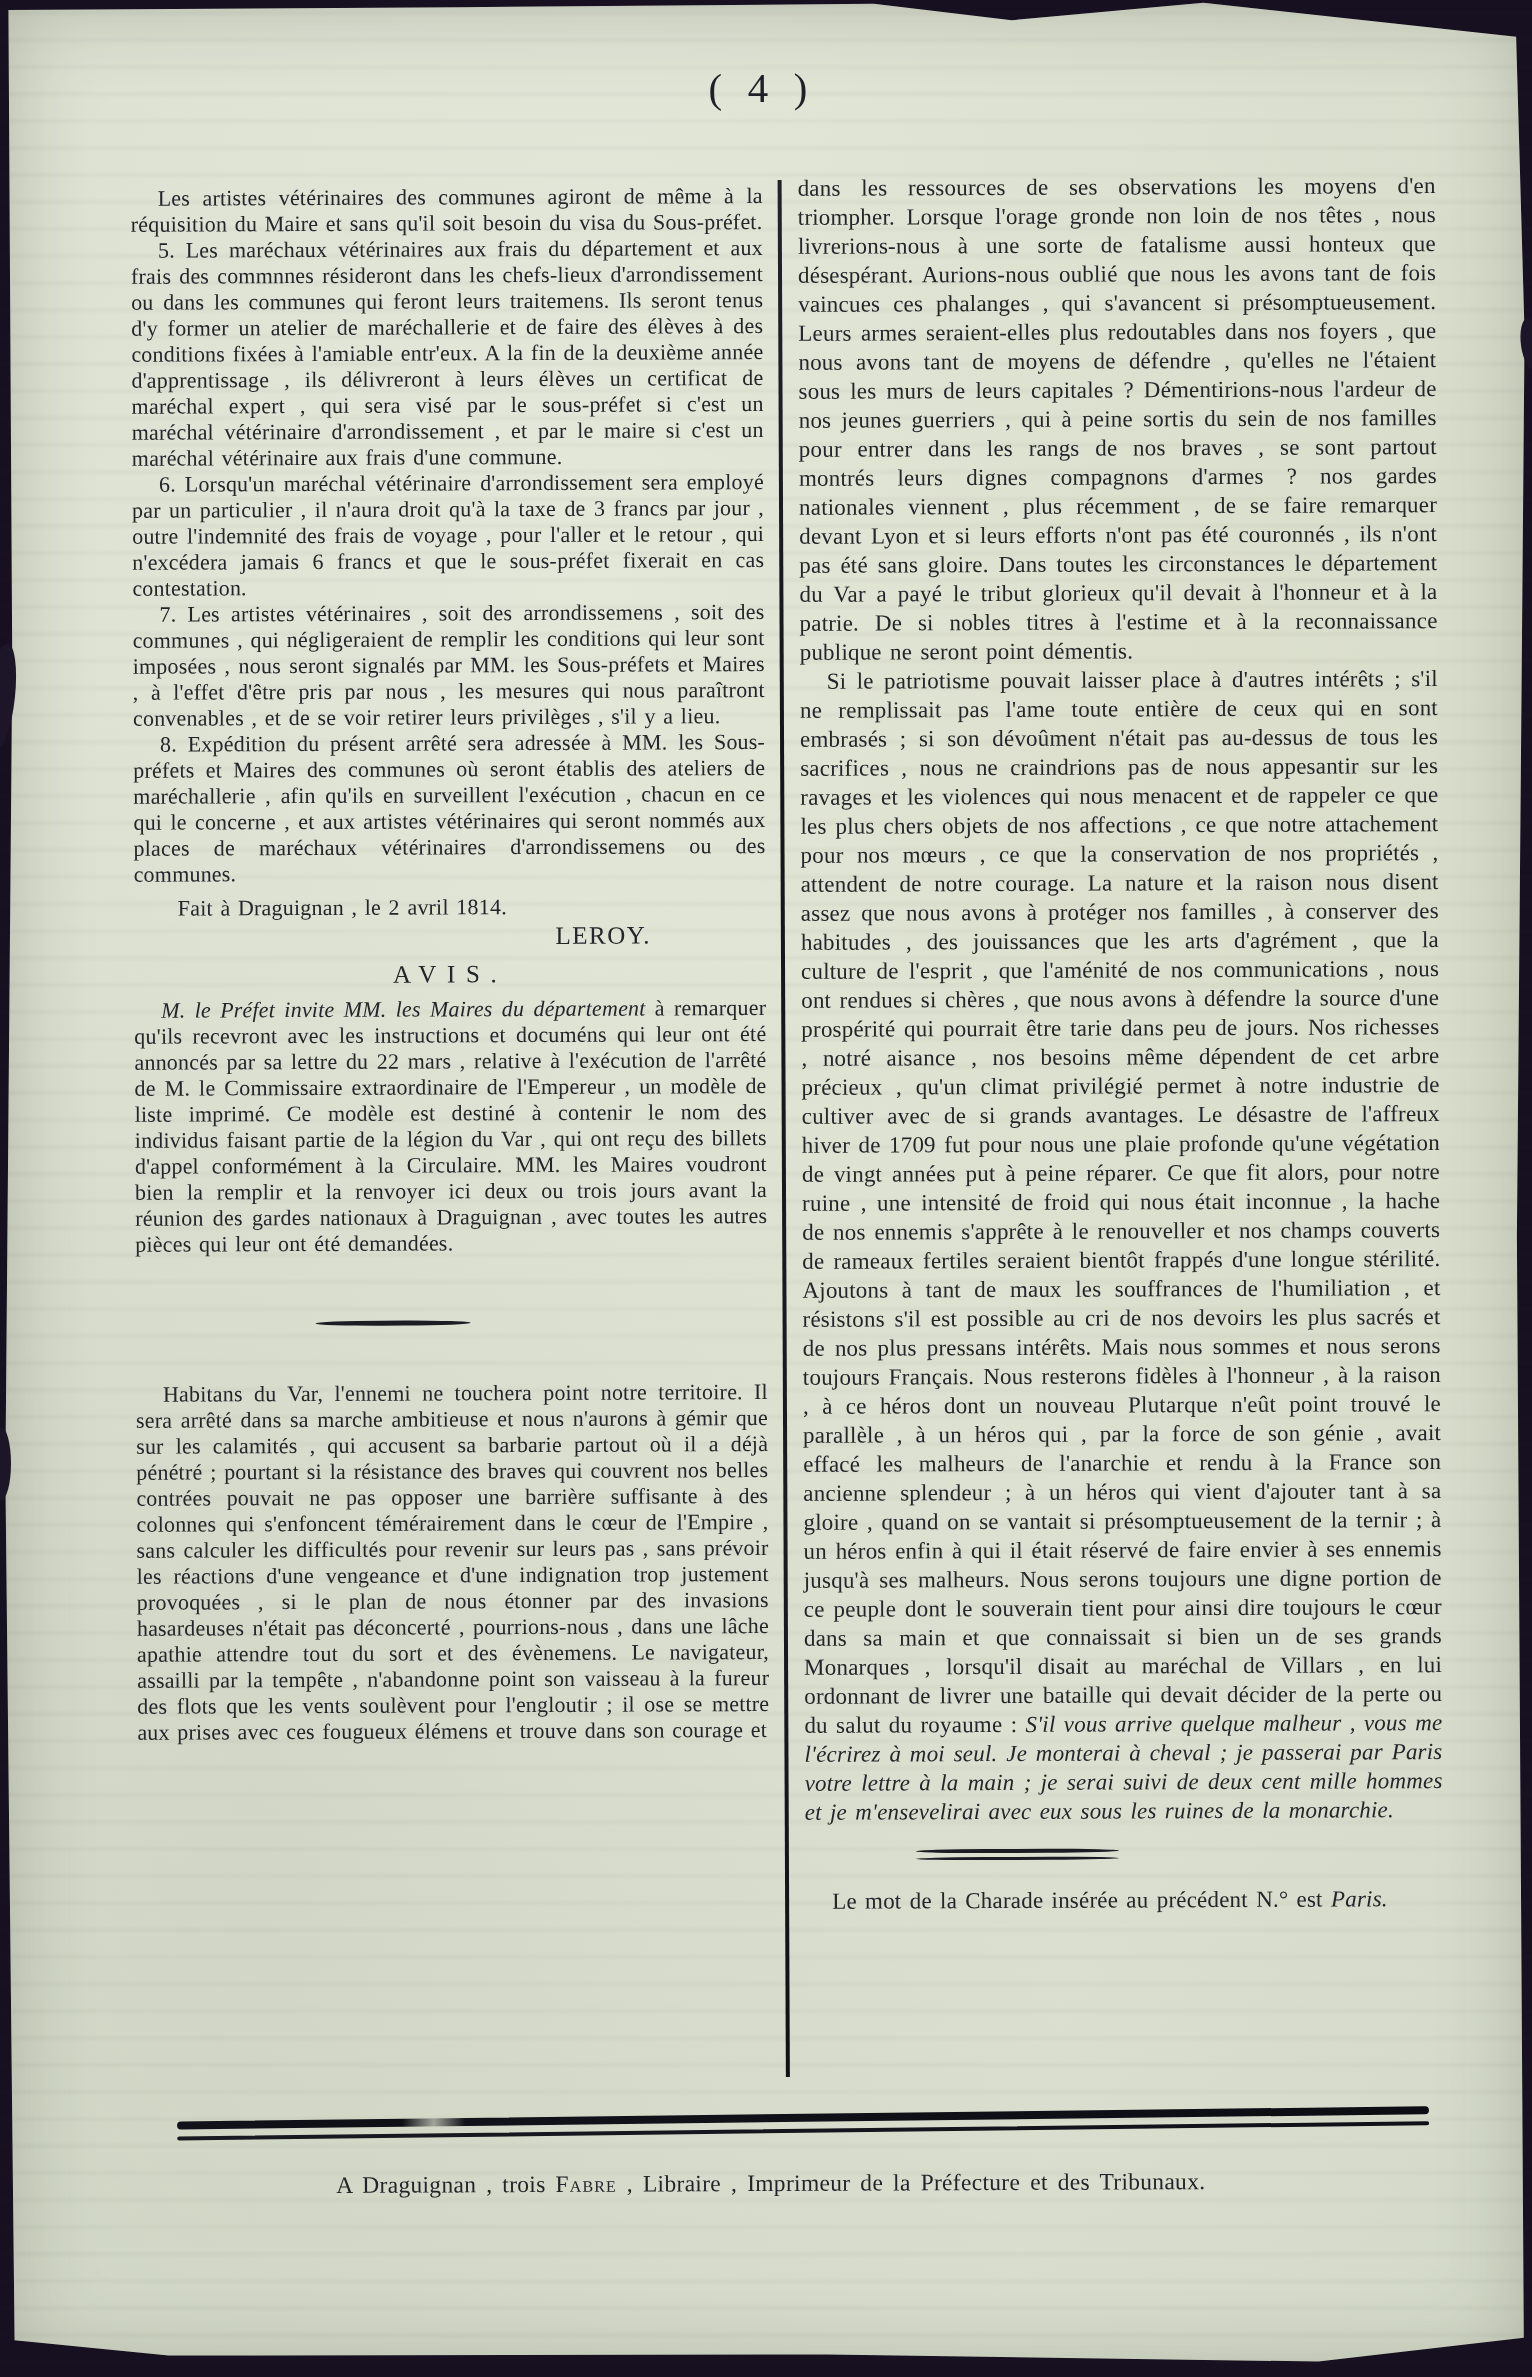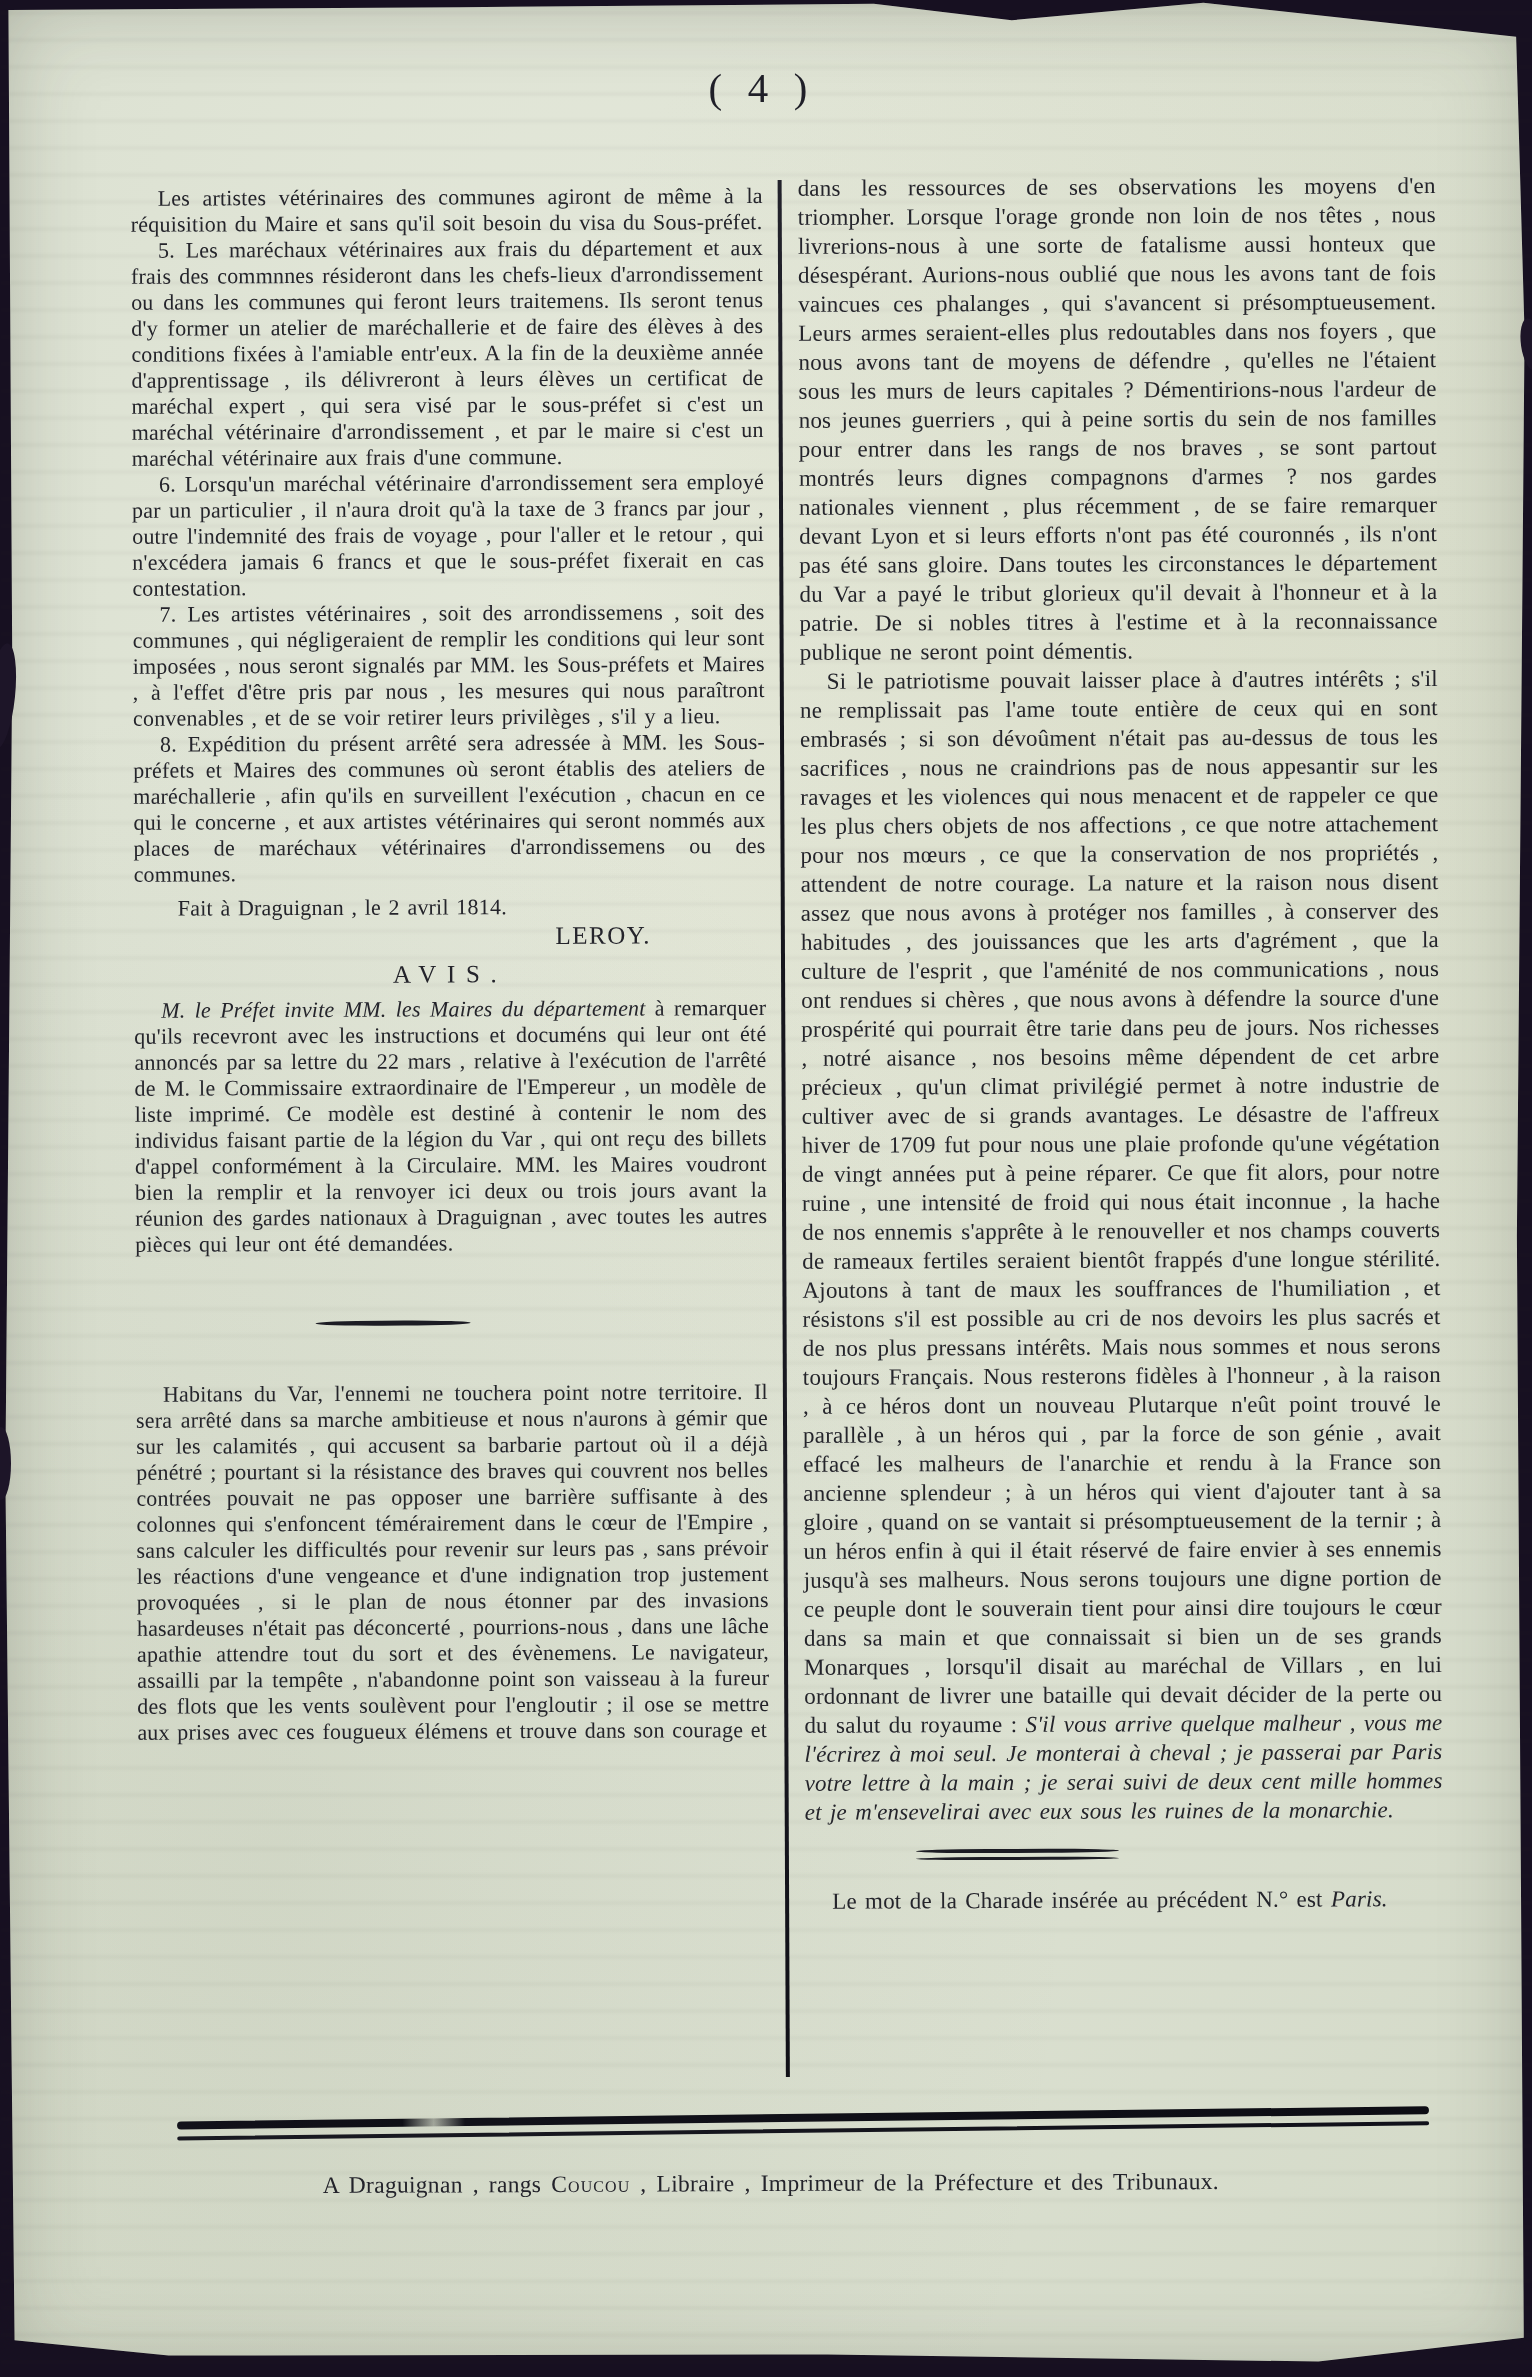--- a/index.html
+++ b/index.html
@@ -117,16 +117,16 @@
       <div class="l1"></div>
       <div class="l2"></div>
     </div>
     <p class="charade"><span>Le mot de la Charade insérée au précédent N.° est </span><span class="italic">Paris.</span></p>
   </div>
 
   <div class="footer-rules">
     <div class="l1"></div>
     <div class="l2"></div>
   </div>
-  <div class="imprint"><span>A Draguignan , rangs </span><span class="smallcaps">Coucou</span><span> , Libraire , Imprimeur de la Préfecture et des Tribunaux.</span></div>
+  <div class="imprint"><span>A Draguignan , trois </span><span class="smallcaps">Fabre</span><span> , Libraire , Imprimeur de la Préfecture et des Tribunaux.</span></div>
 
 </div>
 
 
 </body></html>

